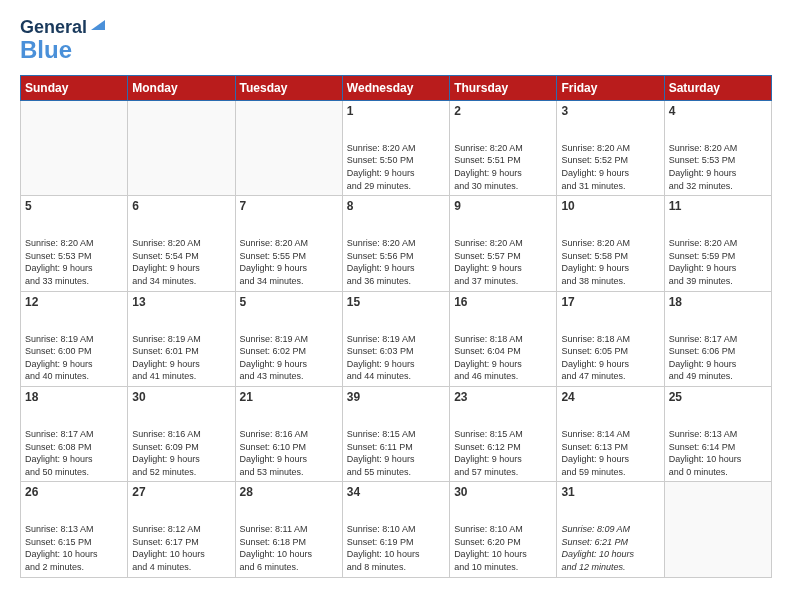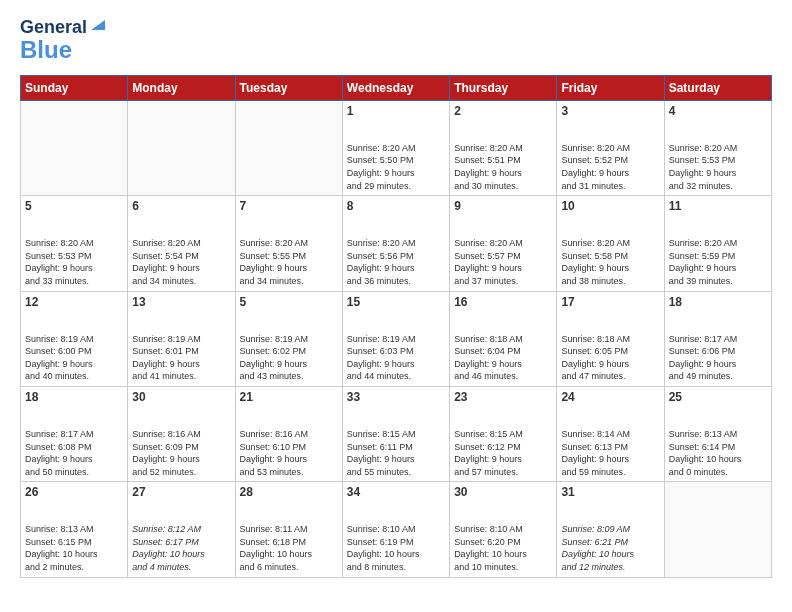--- a/index.html
+++ b/index.html
@@ -263,21 +263,21 @@
 and 52 minutes.</div>
           </td>
           <td>
             <span class="day-num">21</span>
             <div class="day-info" style="white-space: pre-line;">Sunrise: 8:16 AM
 Sunset: 6:10 PM
 Daylight: 9 hours
 and 53 minutes.</div>
           </td>
           <td>
-            <span class="day-num">33</span>
+            <span class="day-num">39</span>
             <div class="day-info" style="white-space: pre-line;">Sunrise: 8:15 AM
 Sunset: 6:11 PM
 Daylight: 9 hours
 and 55 minutes.</div>
           </td>
           <td>
             <span class="day-num">23</span>
             <div class="day-info" style="white-space: pre-line;">Sunrise: 8:15 AM
 Sunset: 6:12 PM
 Daylight: 9 hours
@@ -301,21 +301,21 @@
         <tr>
           <td>
             <span class="day-num">26</span>
             <div class="day-info" style="white-space: pre-line;">Sunrise: 8:13 AM
 Sunset: 6:15 PM
 Daylight: 10 hours
 and 2 minutes.</div>
           </td>
           <td>
             <span class="day-num">27</span>
-            <div class="day-info" style="white-space: pre-line; font-style: italic;">Sunrise: 8:12 AM
+            <div class="day-info" style="white-space: pre-line;">Sunrise: 8:12 AM
 Sunset: 6:17 PM
 Daylight: 10 hours
 and 4 minutes.</div>
           </td>
           <td>
             <span class="day-num">28</span>
             <div class="day-info" style="white-space: pre-line;">Sunrise: 8:11 AM
 Sunset: 6:18 PM
 Daylight: 10 hours
 and 6 minutes.</div>

